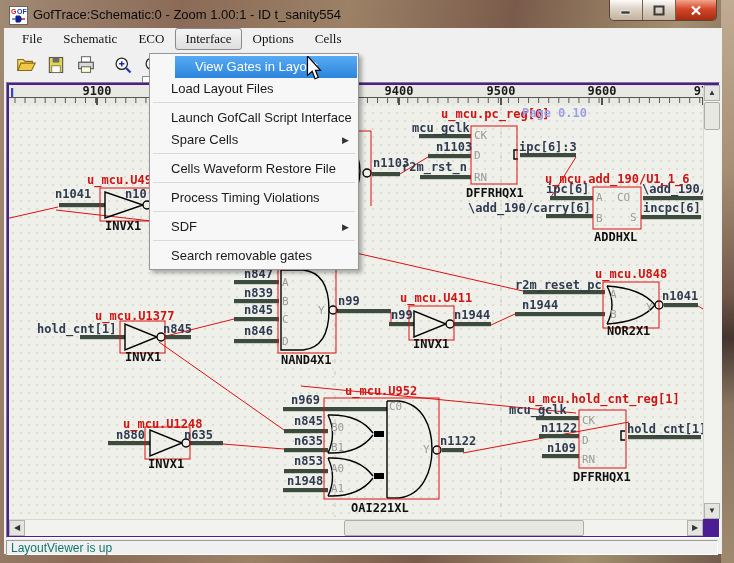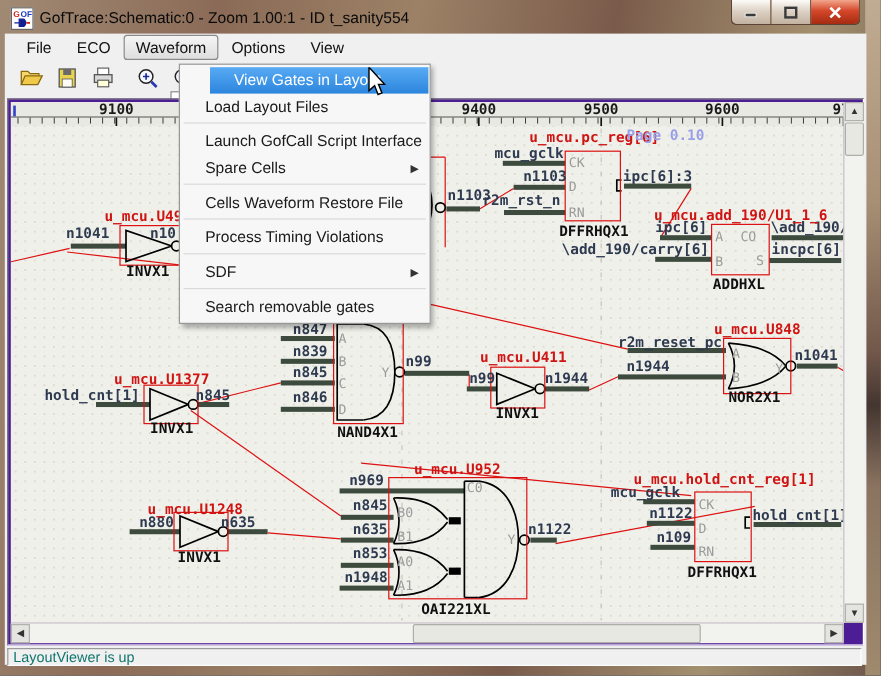--- a/index.html
+++ b/index.html
@@ -10,21 +10,21 @@
     background:linear-gradient(180deg,#c0ac92,#a78f74 30%,#72584a 52%,#443530 60%,#8a7460 72%,#9f8a6e);}
   .titlebar{position:absolute;left:0;top:0;width:100%;height:32px;}
   .app-icon{position:absolute;left:9px;top:6px;width:17px;height:17px;background:#fff;border:1px solid #666;}
   .title-text{position:absolute;left:33px;top:7px;font-size:13px;color:#0a0a0a;white-space:nowrap;}
   .winbtns{position:absolute;right:17px;top:0;display:flex;height:20px;border:1px solid #5d4336;border-top:none;border-radius:0 0 5px 5px;overflow:hidden;}
   .wbtn{width:32px;height:20px;display:flex;align-items:center;justify-content:center;border-right:1px solid #7a5c4a;
     background:linear-gradient(#fdfbf8,#ddd2c6 45%,#c2b2a0);}
   .wbtn.close{width:40px;border-right:none;background:linear-gradient(#f2a58c,#d4472a 45%,#a52c12);}
   .client{position:absolute;left:4px;top:28px;width:718px;height:526px;background:#f0f0f0;}
   .menubar{position:absolute;left:0;top:0;width:100%;height:22px;display:flex;align-items:center;padding-left:8px;font-size:13px;color:#111;}
-  .mb-item{padding:2px 9px;margin-right:1px;border-radius:3px;border:1px solid transparent;}
+  .mb-item{padding:2px 9px;margin-right:1px;border-radius:3px;border:1px solid transparent;font-family:Liberation Serif, serif;}
   .mb-item.active{border:1px solid #8a8a8a;background:linear-gradient(#f5f5f5,#dedede);}
   .toolbar{position:absolute;left:0;top:22px;width:100%;height:30px;display:flex;align-items:center;padding-left:8px;}
   .tbtn{width:27px;height:26px;display:flex;align-items:center;justify-content:center;margin-right:3px;}
   .tbtn.gap{margin-left:8px;}
   .tool-field{position:absolute;left:138px;top:26px;width:14px;height:20px;background:#fff;border:1px solid #8a8a8a;}
   .canvasframe{position:absolute;left:2px;top:54px;width:712px;height:454px;background:#4c1d95;
     border-top:1px solid #7f7f7f;border-left:1px solid #7f7f7f;border-bottom:1px solid #fff;border-right:1px solid #fff;}
   .canvas{position:absolute;left:2px;top:2px;width:694px;height:434px;background:#f0f0eb;
     background-image:radial-gradient(circle,#dcdcd2 0.8px,transparent 0.9px);background-size:8px 8px;}
   .vscroll{position:absolute;left:696px;top:2px;width:16px;height:434px;background:#f2f2ef;border-left:1px solid #d8d8d4;}
@@ -82,24 +82,25 @@
       </div>
     </div>
   </div>
 
   <div class="frame-right"></div>
 
   <div class="client">
 
     <div class="menubar">
       <span class="mb-item">File</span>
+      <span class="mb-item">Schematic</span>
       <span class="mb-item">ECO</span>
-      <span class="mb-item active">Waveform</span>
+      <span class="mb-item active">Interface</span>
       <span class="mb-item">Options</span>
-      <span class="mb-item">View</span>
+      <span class="mb-item">Cells</span>
     </div>
 
     <div class="toolbar">
       <div class="tbtn">
         <svg width="22" height="22" viewBox="0 0 24 24">
           <path d="M3,18 L3,6 L9,6 L11,8 L19,8 L19,10" fill="#f5d76a" stroke="#8a6a10" stroke-width="1.2"></path>
           <path d="M3,18 L6.5,10 L22,10 L18,18 Z" fill="#f0c84a" stroke="#8a6a10" stroke-width="1.2"></path>
         </svg>
       </div>
       <div class="tbtn">

